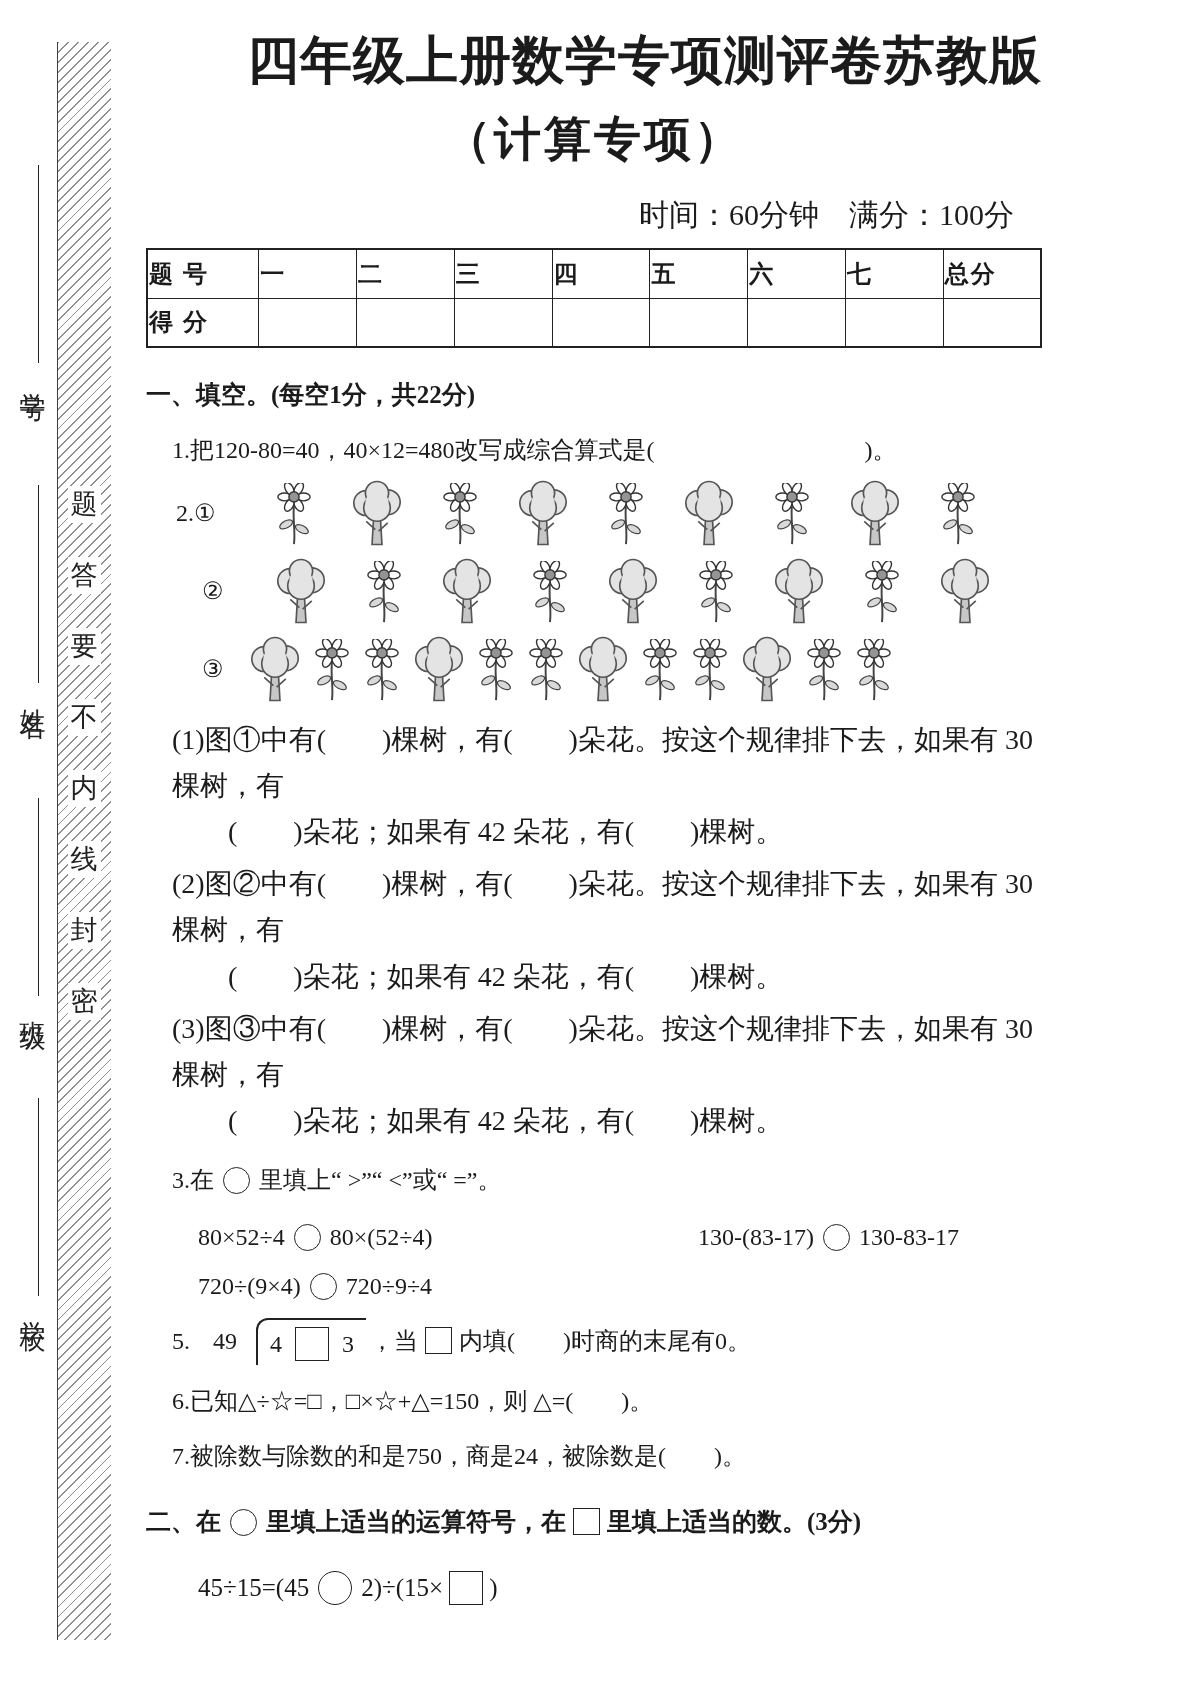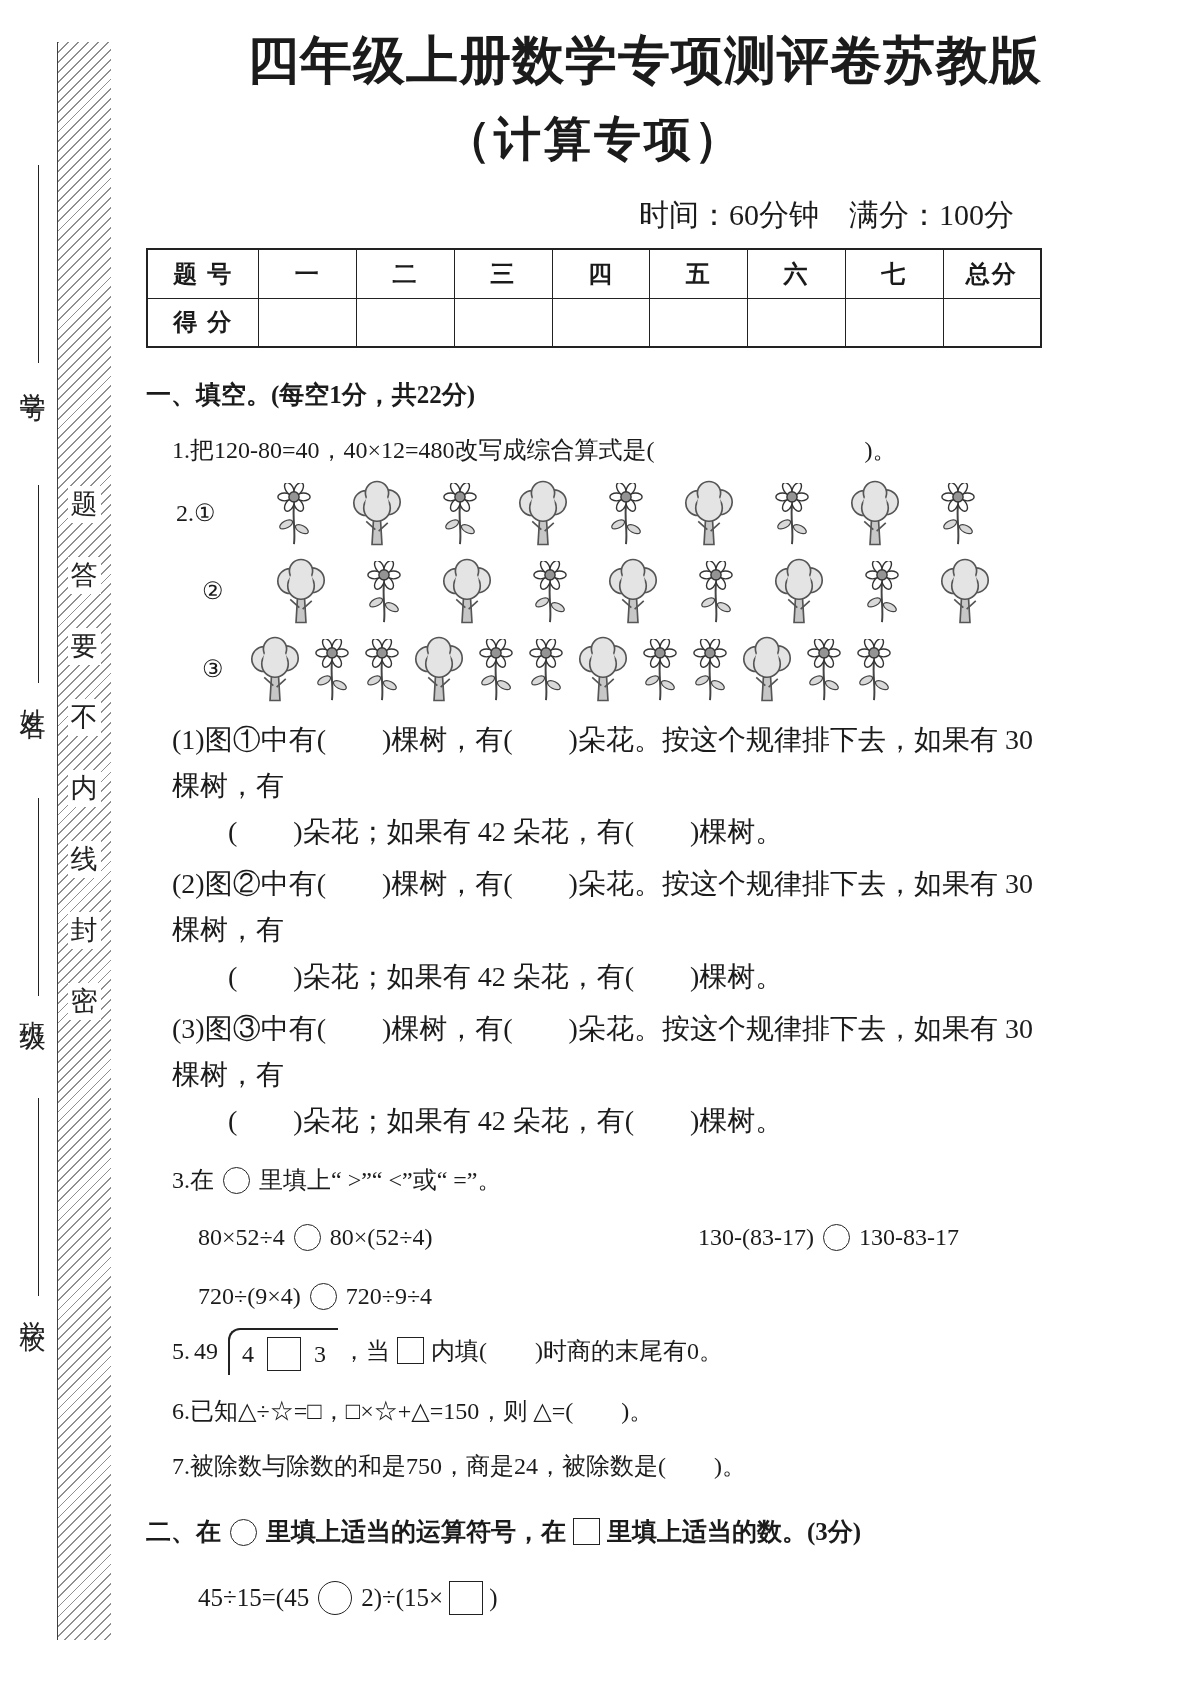--- a/index.html
+++ b/index.html
@@ -30,21 +30,21 @@
 
   
   .main { position:absolute; left:146px; top:26px; width:896px; }
 
   .title { margin:0; text-align:right; font-size:52px; font-weight:700; letter-spacing:1px; }
   .subtitle { margin:12px 0 8px; text-align:center; font-size:47px; font-weight:700; letter-spacing:3px; }
   .meta { text-align:right; font-size:30px; margin:24px 28px 12px 0; }
 
   .score-table { width:100%; border-collapse:collapse; table-layout:fixed; border:2.5px solid #222; }
   .score-table td {
-    border:1.4px solid #222; height:49px; text-align:center;
+    border:1.4px solid #222; height:49px; 
     font-size:24px; font-weight:700; letter-spacing:2px;margin-left:8px;
   }
   .score-table td:first-child { width:12.5%; }
 
   .sec-title { font-size:25px; font-weight:700; margin-top:28px; line-height:1.5; }
   .q { font-size:24px; margin:18px 0 0 26px; line-height:1.55; }
   .wide-gap { display:inline-block; width:210px; }
 
   
   .q2rows { margin-top:10px; }
@@ -52,41 +52,41 @@
   .picto-row:nth-child(3) { gap:6px; }
   .picto-row .row-label { font-size:24px; min-width:64px; align-self:center; }
   .picto-row:nth-child(2) .row-label, .picto-row:nth-child(3) .row-label { padding-left:26px; }
   .pic-tree { width:58px; height:68px; }
   .pic-flower { width:44px; height:64px; }
 
   .q2subs { margin-top:14px; }
   .subq { font-size:28px; margin-left:26px; line-height:1.65; margin-bottom:6px; }
   .subq .l2 { padding-left:56px; }
 
-  .q3grid { display:grid; grid-template-columns:500px auto; margin:24px 0 0 52px; row-gap:32px; font-size:24px; }
+  .q3grid { display:grid; grid-template-columns:500px auto; margin:24px 0 0 52px; row-gap:22px; font-size:24px; }
   .cmp { white-space:nowrap; }
 
   
   .cir {
     display:inline-block; width:27px; height:27px; border:1.7px solid #222;
     border-radius:50%; vertical-align:-6px; margin:0 9px; background:#fff;
   }
   .cir-lg { width:34px; height:34px; vertical-align:-9px; }
   .box-s {
     display:inline-block; width:27px; height:27px; border:1.7px solid #222;
     vertical-align:-5px; margin:0 7px; background:#fff;
   }
   .box-m {
     display:inline-block; width:34px; height:34px; border:1.7px solid #222;
     vertical-align:-9px; margin:0 6px; background:#fff;
   }
 
   
   .ldiv { display:inline-flex; align-items:center; margin:0 4px; }
-  .ldiv .divisor { font-size:24px; padding-right:10px; }
+  .ldiv .divisor { font-size:24px; padding-right:19px;margin-left:19px; }
   .ldiv .dividend {
     display:inline-flex; align-items:center; gap:7px;
     border-top:2px solid #222; border-left:2px solid #222; border-top-left-radius:12px;
     padding:6px 12px 2px 12px;
   }
 
   .expr { font-size:25px; margin:30px 0 0 52px; }
   .svgdefs { position:absolute; width:0; height:0; overflow:hidden; }
 </style>
 </head>

